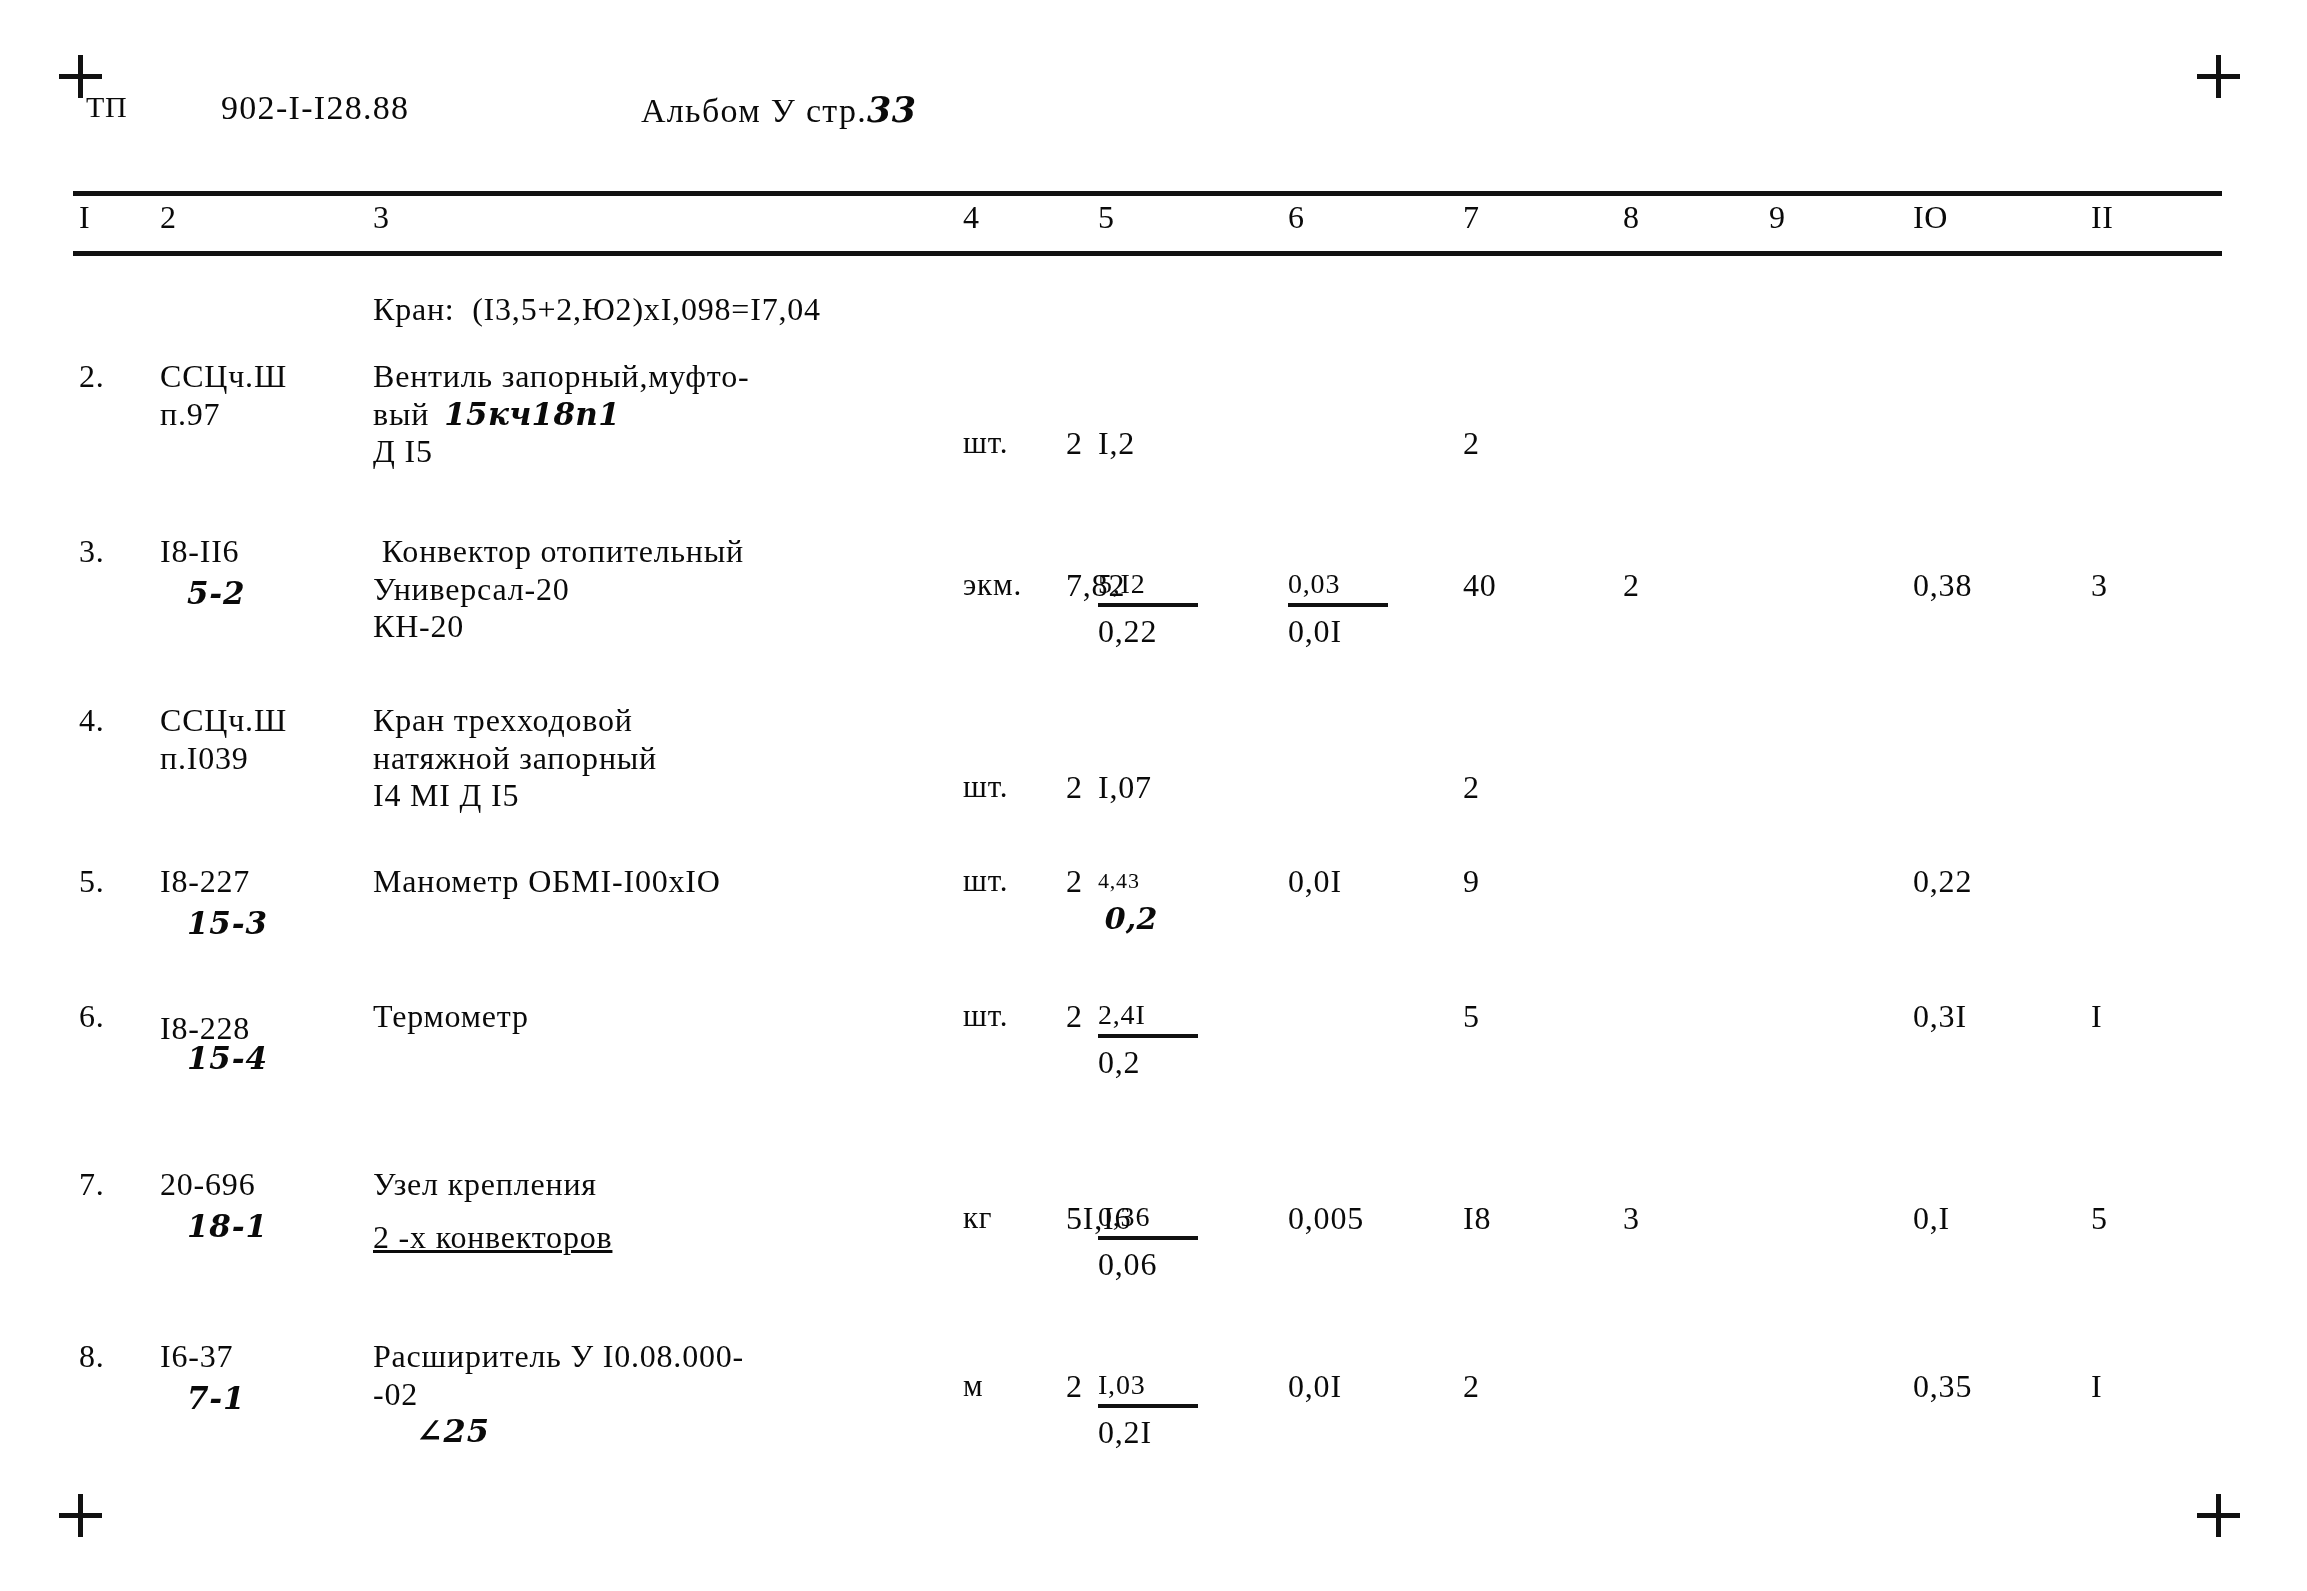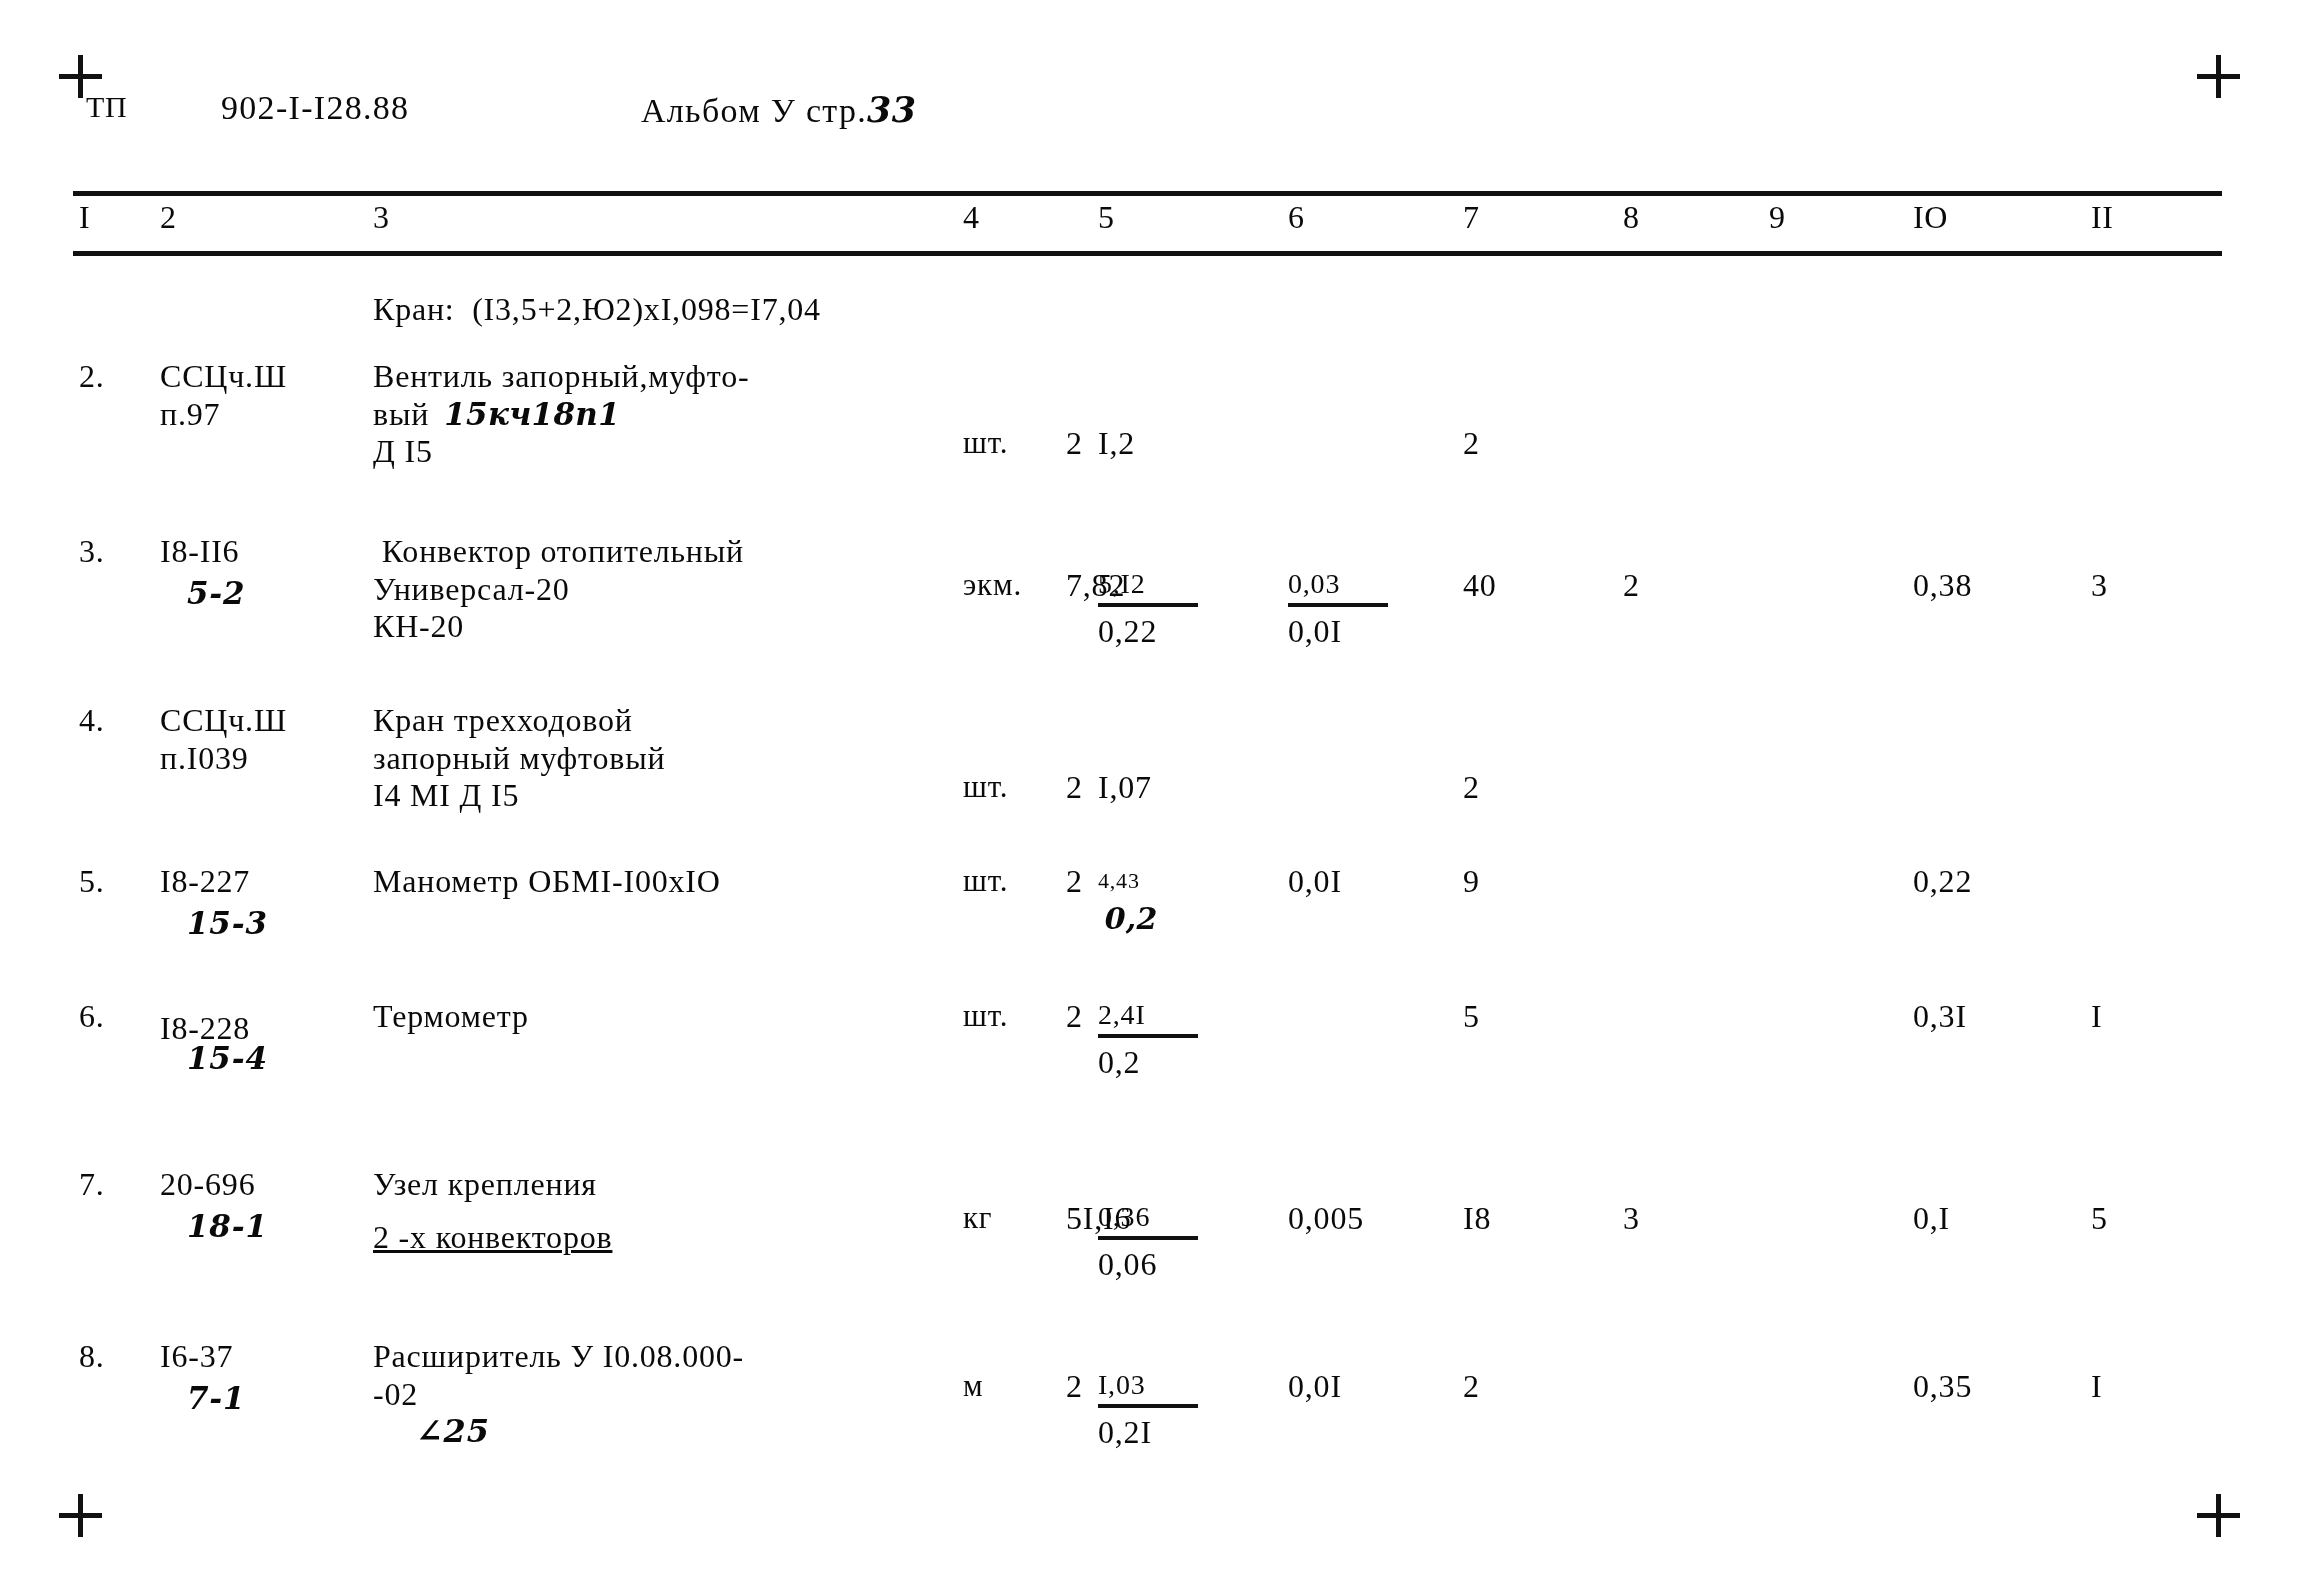--- a/index.html
+++ b/index.html
@@ -246,21 +246,21 @@
       <span class="cell c7" style="top: 34px;">40</span>
       <span class="cell c8" style="top: 34px;">2</span>
       <span class="cell c10" style="top: 34px; text-align: right;">0,38</span>
       <span class="cell c11" style="top: 34px;">3</span>
     </div>
     <div class="row" style="top: 701px;">
       <span class="cell c1" style="top: 0px;">4.</span>
       <span class="cell c2" style="top: 0px;">ССЦч.Ш</span>
       <span class="cell c2" style="top: 38px;">п.I039</span>
       <span class="cell c3" style="top: 0px;">Кран трехходовой</span>
-      <span class="cell c3" style="top: 38px;">запорный муфтовый</span>
+      <span class="cell c3" style="top: 38px;">натяжной запорный</span>
       <span class="cell c3" style="top: 75px;">I4 МI Д I5</span>
       <span class="cell c4 unit" style="top: 67px;">шт.</span>
       <span class="cell c4" style="top: 67px; left: 1066px;">2</span>
       <span class="cell c5" style="top: 67px;">I,07</span>
       <span class="cell c7" style="top: 67px;">2</span>
     </div>
     <div class="row" style="top: 862px;">
       <span class="cell c1" style="top: 0px;">5.</span>
       <span class="cell c2" style="top: 0px;">I8-227</span>
       <span class="cell c2 hand" style="top: 42px; left: 187px; font-size: 31px;">15-3</span>

